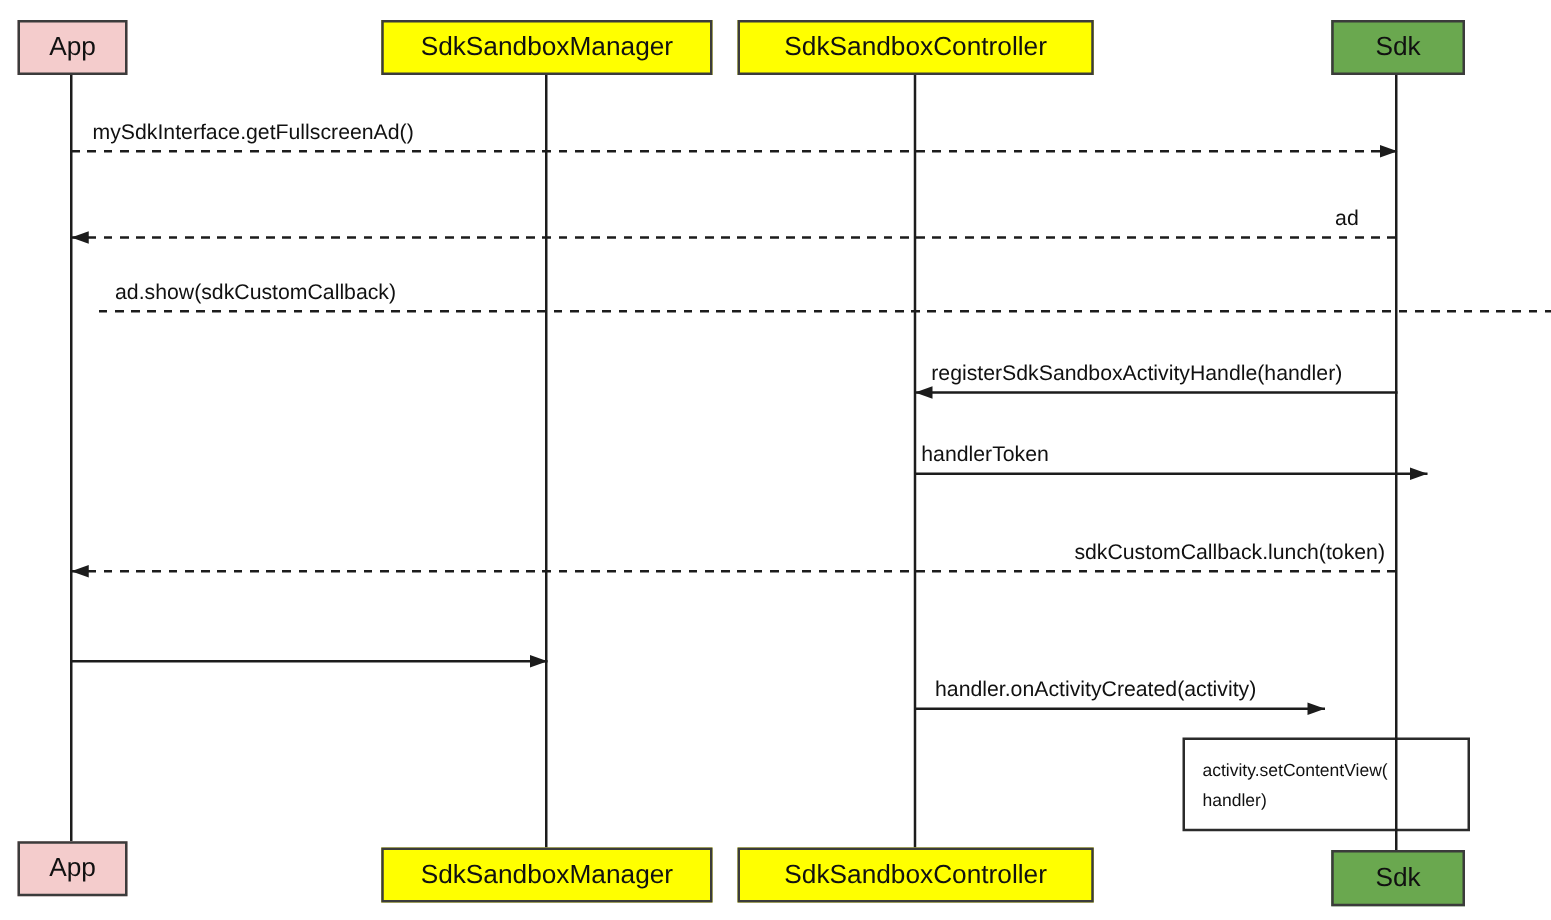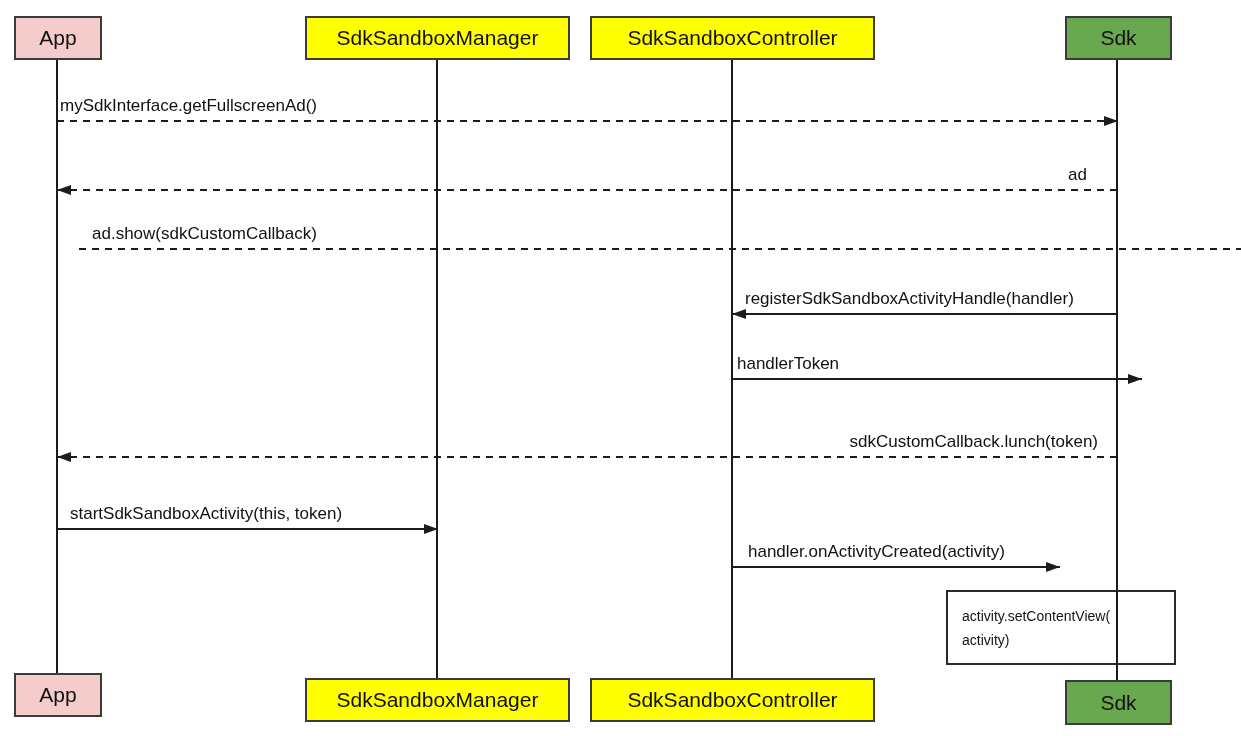--- a/index.html
+++ b/index.html
@@ -49,26 +49,26 @@
   #ll-ctl{left:731px;top:60px;height:618px;}
   #ll-sdk{left:1116px;top:60px;height:620px;}
   #m1{left:57px;top:94px;width:1061px;}
   #m2{left:57px;top:163px;width:1061px;}
   #m3{left:57px;top:222px;width:1236px;margin-left:22px;}
   #m4{left:732px;top:287px;width:386px;text-decoration:underline;}
   #m5{left:732px;top:352px;width:386px;padding-left:24px;}
   #m6{left:57px;top:430px;width:1061px;}
   #m7{left:57px;top:502px;width:381px;}
   #m8{left:732px;top:540px;width:328px;}
-  #m1 .msg-label{padding-left:3px;}
+  #m1 .msg-label{padding-left:17px;}
   #m2 .msg-label{padding-right:31px;}
   #m3 .msg-label{padding-left:13px;}
   #m4 .msg-label{padding-left:13px;}
   #m5 .msg-label{padding-left:5px;}
-  #m6 .msg-label{padding-right:20px;}
+  #m6 .msg-label{padding-right:10px;}
   #m7 .msg-label{padding-left:13px;}
   #m8 .msg-label{padding-left:16px;}
 </style>
 </head>
 <body>
 
 <div id="canvas">
 
   <div class="participant" id="p-app-top" style="background-color: rgb(244, 204, 204);">
     <span>App</span>
@@ -83,21 +83,21 @@
     <span>Sdk</span>
   </div>
 
   <div class="lifeline" id="ll-app"></div>
   <div class="lifeline" id="ll-mgr"></div>
   <div class="lifeline" id="ll-ctl"></div>
   <div class="lifeline" id="ll-sdk"></div>
 
   <div class="note">
     <div>activity.setContentView(</div>
-    <div>activity)</div>
+    <div>handler)</div>
   </div>
 
   <div class="message" id="m1">
     <div class="msg-label align-left">mySdkInterface.getFullscreenAd()</div>
     <div class="msg-line dashed"></div>
     <div class="arrowhead right"></div>
   </div>
 
   <div class="message" id="m2">
     <div class="msg-label align-right">ad</div>
@@ -123,21 +123,20 @@
     <div class="arrowhead right"></div>
   </div>
 
   <div class="message" id="m6">
     <div class="msg-label align-right">sdkCustomCallback.lunch(token)</div>
     <div class="msg-line dashed"></div>
     <div class="arrowhead left"></div>
   </div>
 
   <div class="message" id="m7">
-    <div class="msg-label align-left">startSdkSandboxActivity(this, token)</div>
     <div class="msg-line solid"></div>
     <div class="arrowhead right"></div>
   </div>
 
   <div class="message" id="m8">
     <div class="msg-label align-left">handler.onActivityCreated(activity)</div>
     <div class="msg-line solid"></div>
     <div class="arrowhead right"></div>
   </div>
 

